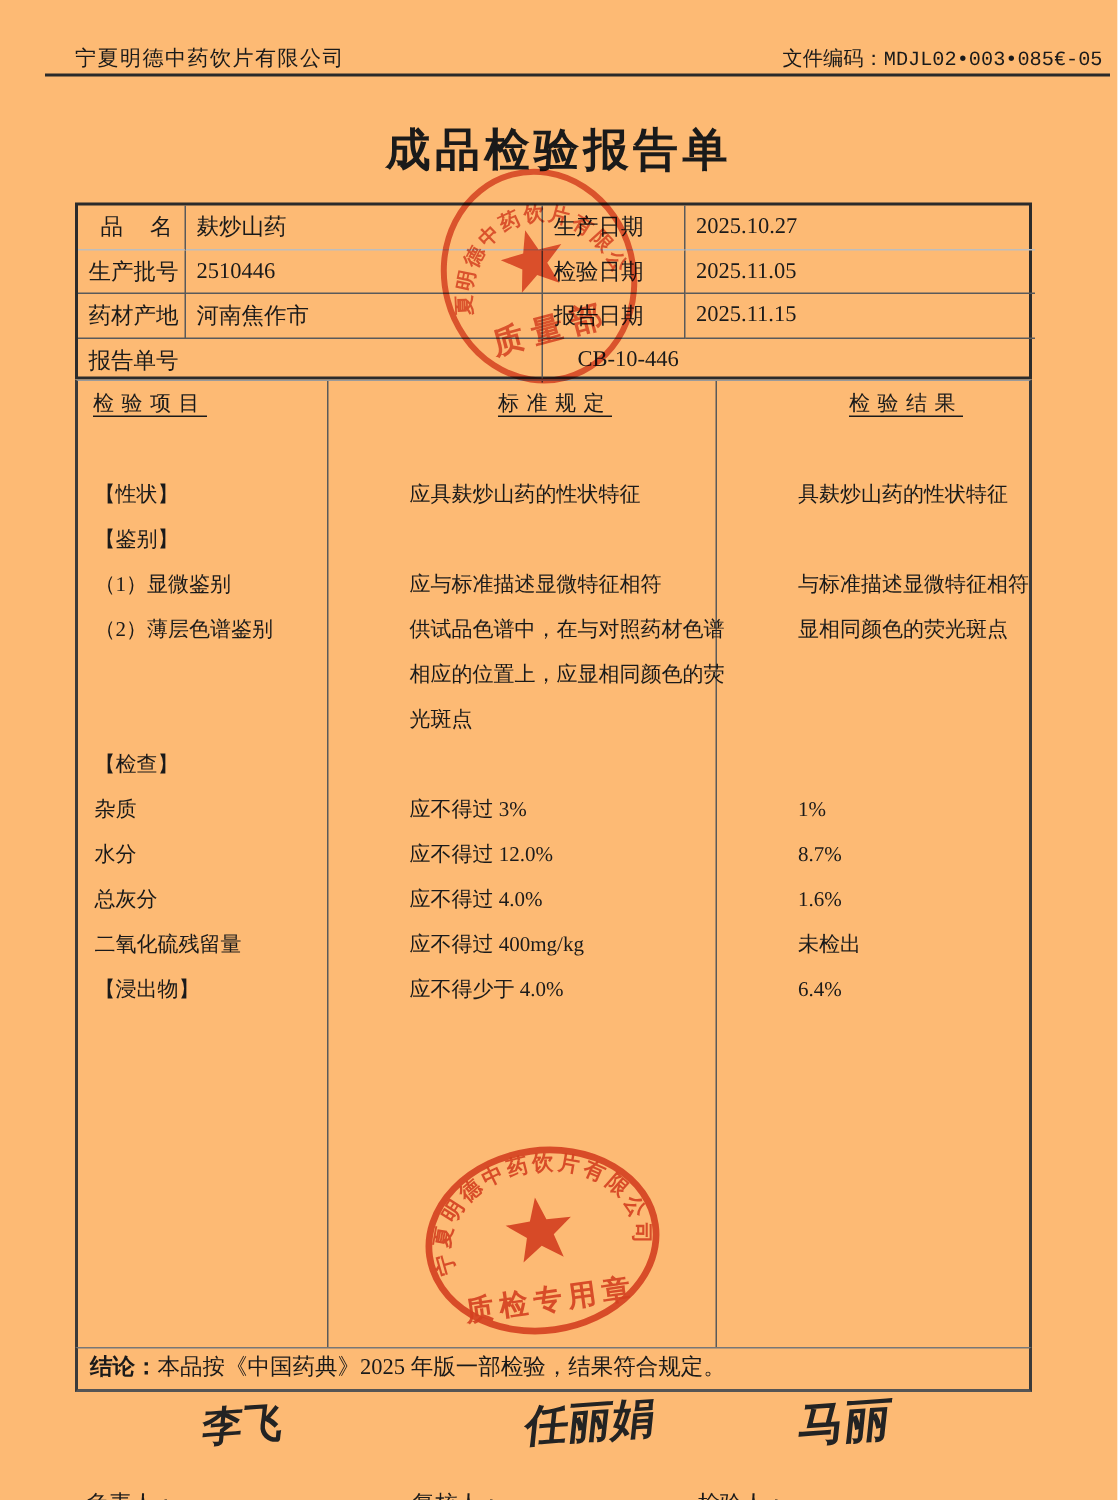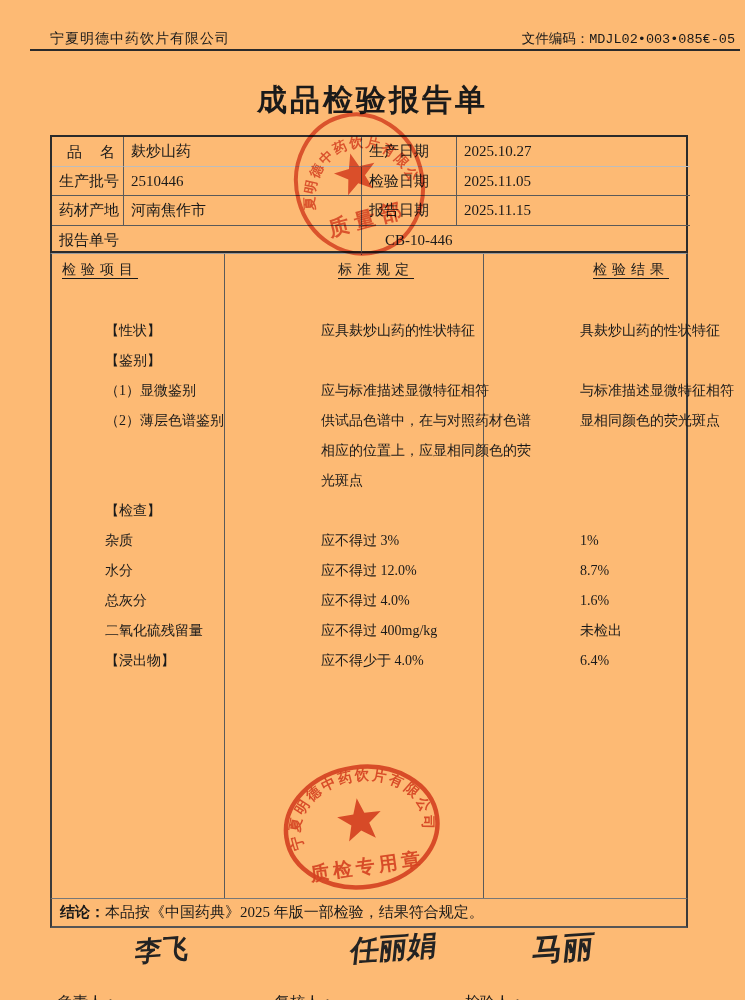--- a/index.html
+++ b/index.html
@@ -31,21 +31,21 @@
   .insp-table { position:absolute; left:50px; top:253px; width:638px; height:645px;
     display:flex; border-left:2px solid #3a3a3a; border-right:2px solid #3a3a3a;
     border-top:1px solid #9a9a9a; box-sizing:border-box; font-size:14px;gap:44px; }
   .insp-col { box-sizing:border-box; }
   .insp-col.c1 { width:215px; border-right:1px solid #5a5a5a; }
   .insp-col.c2 { width:215px; border-right:1px solid #5a5a5a; }
   .insp-col.c3 { flex:1; }
   .insp-head { height:32px; line-height:32px; text-align:center; letter-spacing:5px;
     text-decoration:underline; text-underline-offset:4px; white-space:nowrap; }
   .c1 .insp-head { text-align:left; padding-left:10px; }
-  .ln { height:30px; line-height:30px; white-space:nowrap; padding-left:10px;margin-left:42px; }
+  .ln { height:30px; line-height:30px; white-space:nowrap; padding-left:10px; }
   .c1 .ln { padding-left:11px; }
   
   .conclusion { position:absolute; left:50px; top:898px; width:638px; height:30px;
     border:2px solid #3a3a3a; border-top:1px solid #777; border-bottom-color:#555;
     box-sizing:border-box; line-height:26px; font-size:15px; padding-left:8px; white-space:nowrap; }
   .conclusion .b { font-weight:bold;margin-top:42px; }
   
   .sig-row { position:absolute; left:0; top:928px; width:745px; height:60px; }
   .sig-label { position:absolute; top:17px; font-size:15px;margin-top:48px; }
   .sig-name { position:absolute; color:#232323; font-family:"DejaVu Serif",serif;

